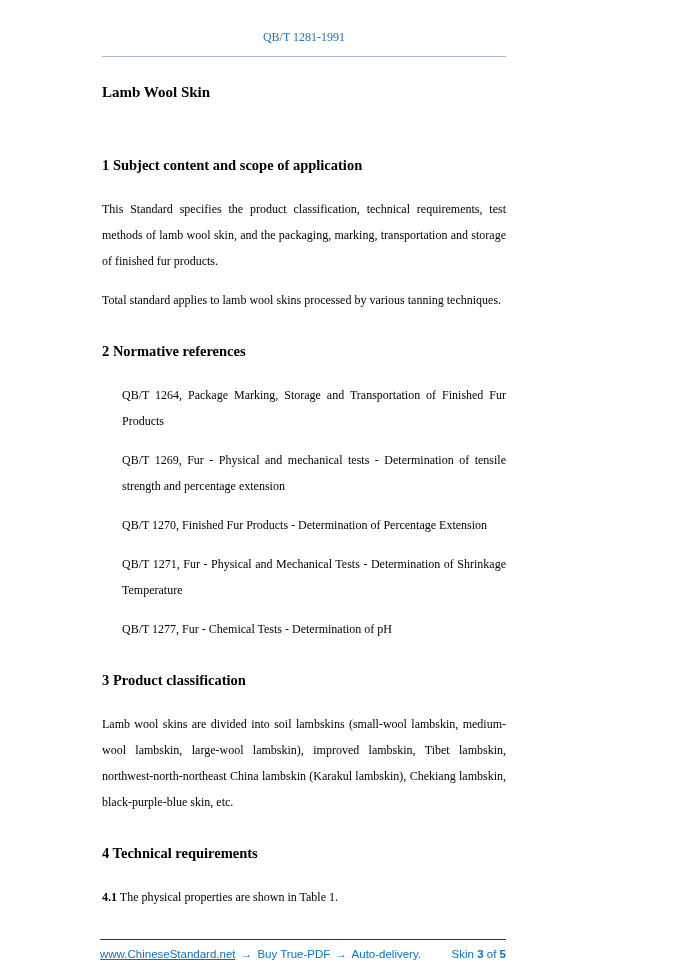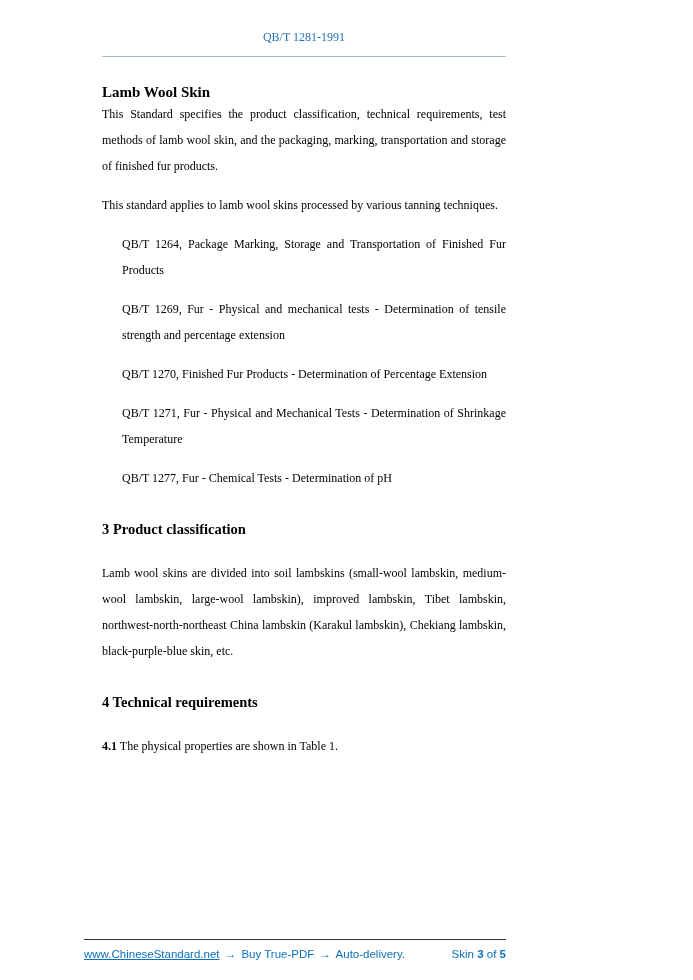--- a/index.html
+++ b/index.html
@@ -55,21 +55,21 @@
     margin: 0 0 13px 0;
   }
   p.body-text.ref {
     margin-left: 20px;
   }
   .clause-num {
     font-weight: bold;
   }
   .footer {
     position: absolute;
-    left: 84px;
+    left: 100px;
     right: 100px;
     bottom: 20px;
     border-top: 1px solid #333333;
     padding-top: 8px;
     display: flex;
     justify-content: space-between;
     align-items: baseline;
     font-family: "Liberation Sans", sans-serif;
     font-size: 11.5px;
     color: #0b70bd;
@@ -90,23 +90,25 @@
 <body>
 
 <div class="page">
   <div class="content">
 
     <div class="doc-number">QB/T 1281-1991</div>
     <hr class="header-rule">
 
     <h1 class="doc-title">Lamb Wool Skin</h1>
 
+    <h2 class="section-heading first">1 Subject content and scope of application</h2>
     <p class="body-text">This Standard specifies the product classification, technical requirements, test methods of lamb wool skin, and the packaging, marking, transportation and storage of finished fur products.</p>
-    <p class="body-text">This standard applies to lamb wool skins processed by various tanning techniques.</p>
+    <p class="body-text">Total standard applies to lamb wool skins processed by various tanning techniques.</p>
 
+    <h2 class="section-heading">2 Normative references</h2>
     <p class="body-text ref">QB/T 1264, Package Marking, Storage and Transportation of Finished Fur Products</p>
     <p class="body-text ref">QB/T 1269, Fur - Physical and mechanical tests - Determination of tensile strength and percentage extension</p>
     <p class="body-text ref">QB/T 1270, Finished Fur Products - Determination of Percentage Extension</p>
     <p class="body-text ref">QB/T 1271, Fur - Physical and Mechanical Tests - Determination of Shrinkage Temperature</p>
     <p class="body-text ref">QB/T 1277, Fur - Chemical Tests - Determination of pH</p>
 
     <h2 class="section-heading">3 Product classification</h2>
     <p class="body-text">Lamb wool skins are divided into soil lambskins (small-wool lambskin, medium-wool lambskin, large-wool lambskin), improved lambskin, Tibet lambskin, northwest-north-northeast China lambskin (Karakul lambskin), Chekiang lambskin, black-purple-blue skin, etc.</p>
 
     <h2 class="section-heading">4 Technical requirements</h2>

